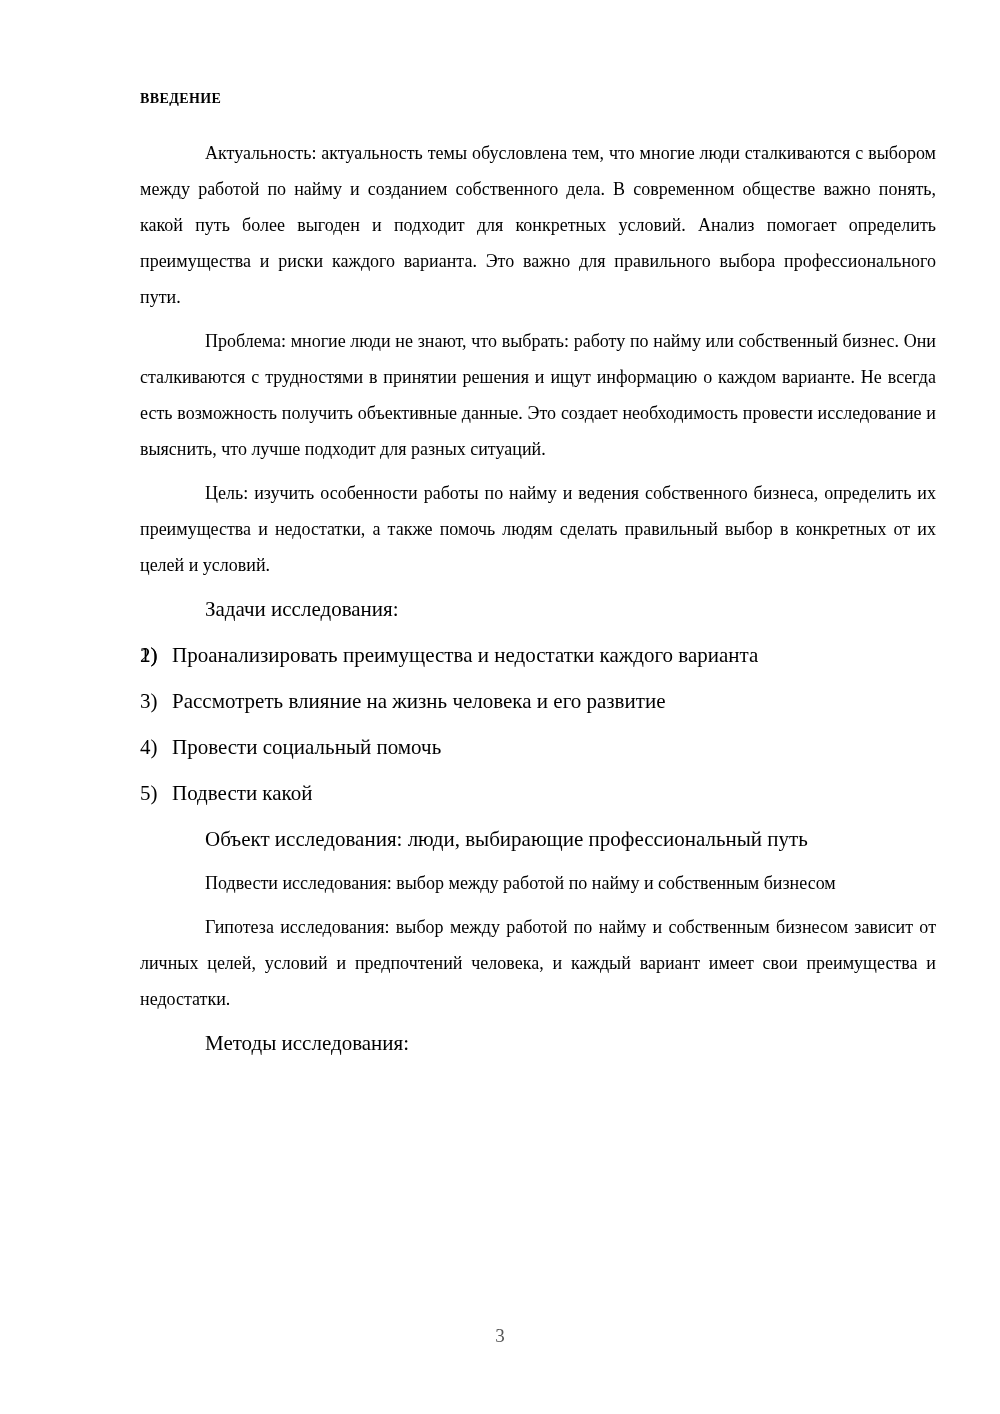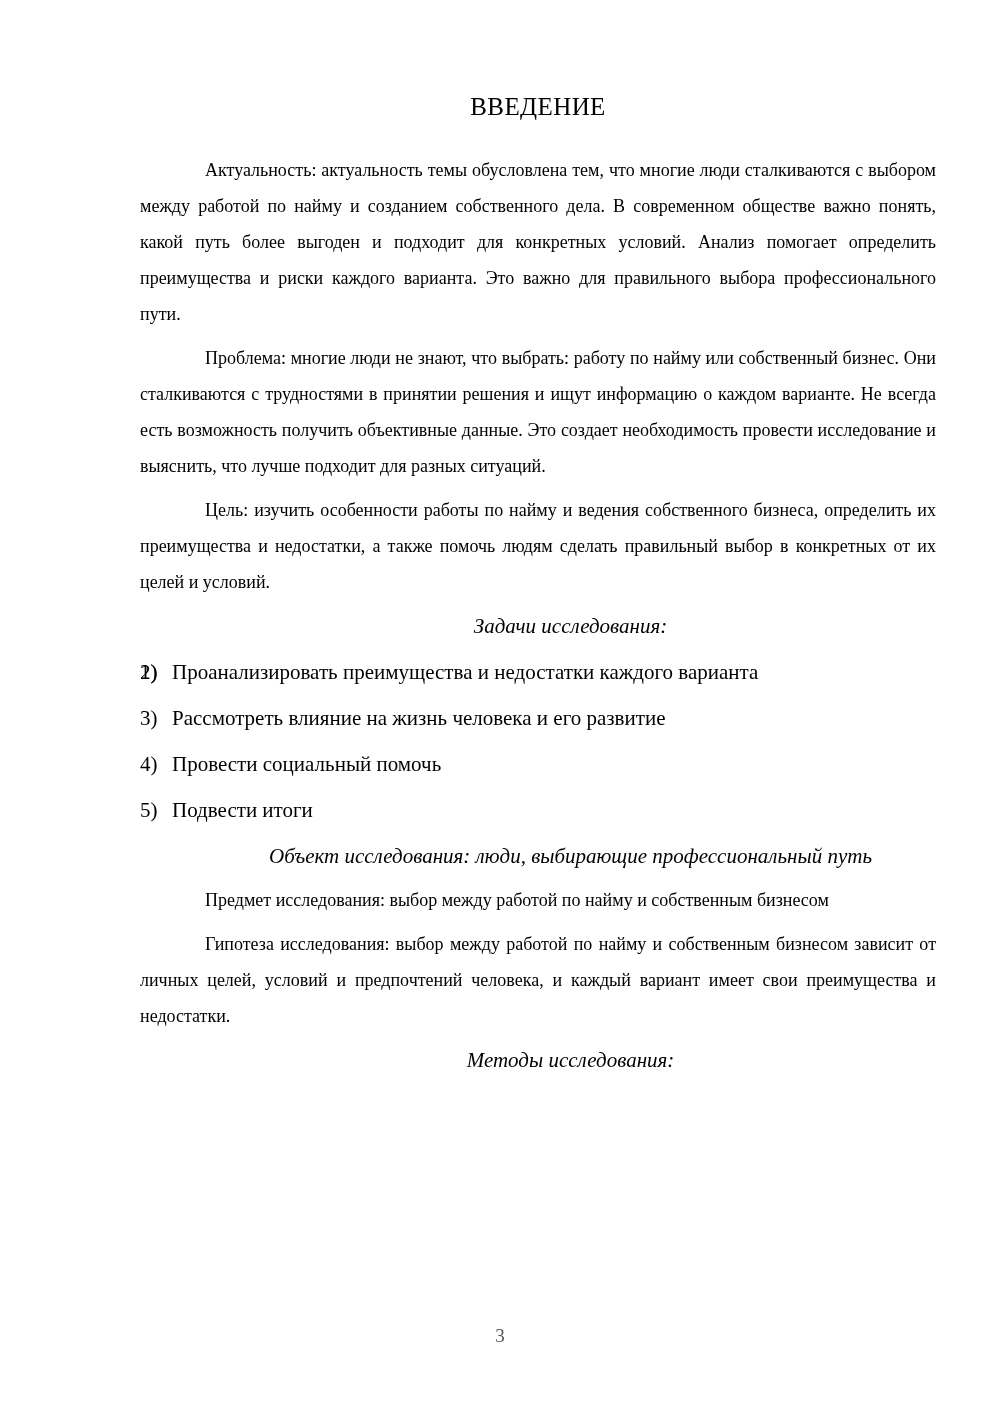--- a/index.html
+++ b/index.html
@@ -26,46 +26,44 @@
   }
 
   .content {
     position: absolute;
     left: 140px;
     top: 88px;
     width: 796px;
   }
 
   .doc-title {
-    font-size: 25px;
-    font-weight: normal;
-    text-align: center;
+    font-size: 14px;
+    font-weight: bold;
     letter-spacing: 0.4px;
     margin: 0 0 26px 0;
     line-height: 1.5;
   }
 
   p.para {
     font-size: 18px;
     line-height: 36px;
     text-align: justify;
     text-justify: inter-word;
     text-indent: 65px;
     margin: 0 0 8px 0;
     hyphens: none;
   }
 
   
   p.single-line {
     font-size: 21px;
     line-height: 36px;
-    text-align: center;
+    text-align: left;
     text-indent: 65px;
     margin: 0 0 8px 0;
-    font-style: italic;
   }
 
   ol.task-list {
     list-style: none;
     margin: 9px 0 10px 0;
     padding: 0;
   }
 
   ol.task-list li {
     font-size: 21px;
@@ -121,27 +119,27 @@
       <li>
         <span class="marker">3)</span>
         <span>Рассмотреть влияние на жизнь человека и его развитие</span>
       </li>
       <li>
         <span class="marker">4)</span>
         <span>Провести социальный помочь</span>
       </li>
       <li>
         <span class="marker">5)</span>
-        <span>Подвести итоги</span>
+        <span>Подвести какой</span>
       </li>
     </ol>
 
     <p class="single-line">Объект исследования: люди, выбирающие профессиональный путь</p>
 
-    <p class="para">Предмет исследования: выбор между работой по найму и собственным бизнесом</p>
+    <p class="para">Подвести исследования: выбор между работой по найму и собственным бизнесом</p>
 
     <p class="para">Гипотеза исследования: выбор между работой по найму и собственным бизнесом зависит от личных целей, условий и предпочтений человека, и каждый вариант имеет свои преимущества и недостатки.</p>
 
     <p class="single-line">Методы исследования:</p>
 
   </div>
 
   <div class="page-number">3</div>
 
 </div>

